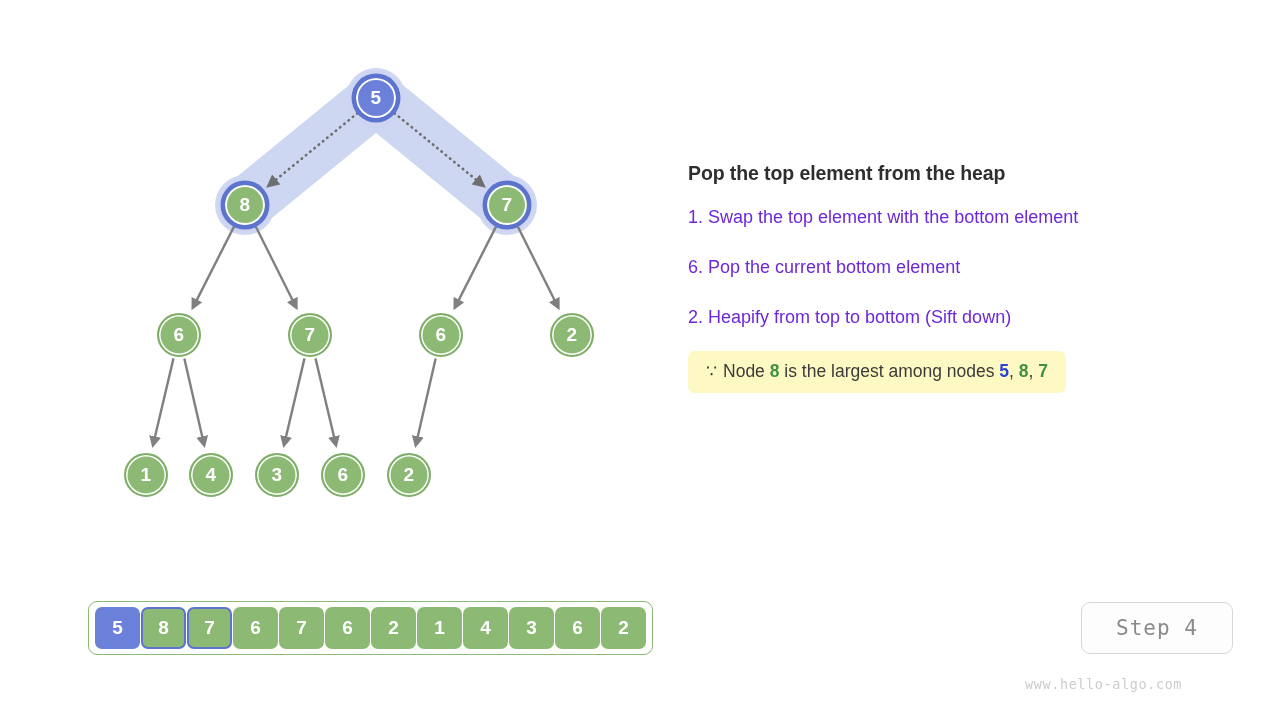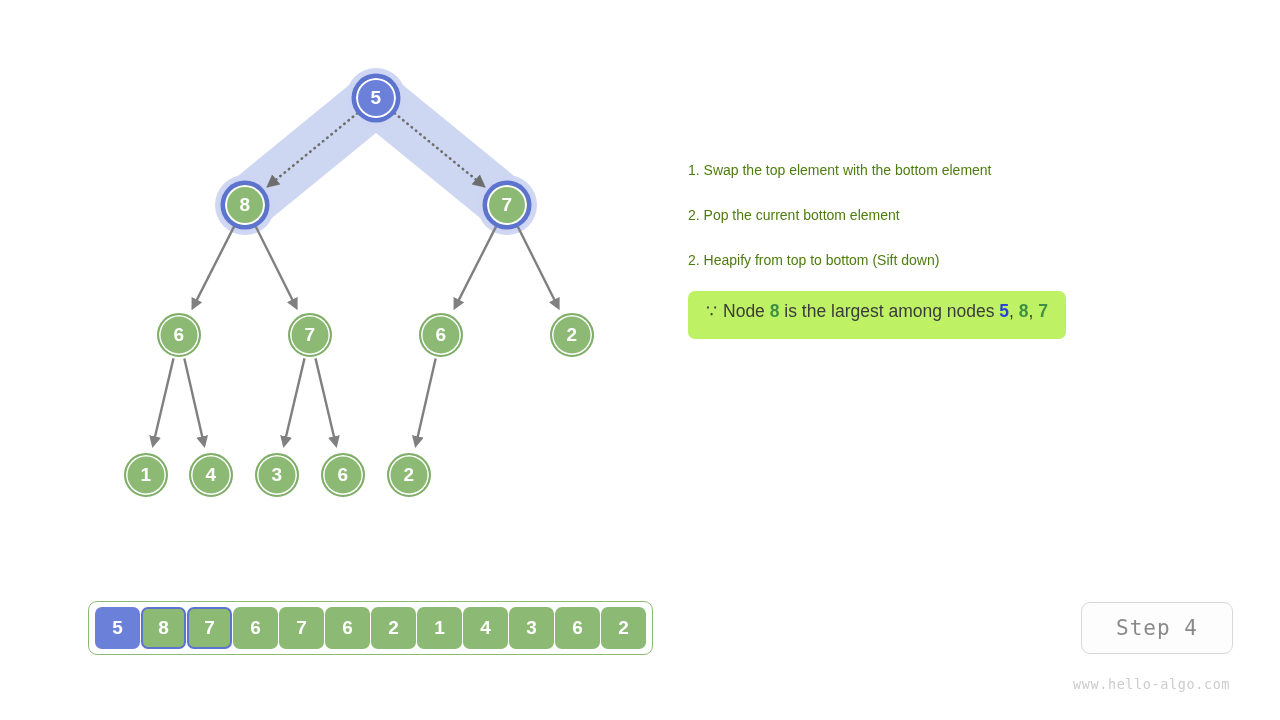--- a/index.html
+++ b/index.html
@@ -67,30 +67,30 @@
     width: 530px;
   }
   #panel-title {
     font-size: 19.5px;
     font-weight: 700;
     color: #2e2e2e;
     margin: 0 0 22px 0;
     letter-spacing: -0.1px;
   }
   .step-line {
-    font-size: 14px;
-    color: #4d7c0f;
+    font-size: 18px;
+    color: #6d28d9;
     margin-bottom: 29px;
     white-space: nowrap;
   }
   #hint-box {
     display: inline-block;
-    background: #bef264;
+    background: #fef9c3;
     border-radius: 7px;
-    padding: 10px 18px 17px 18px;
+    padding: 10px 18px 11px 18px;
     font-size: 17.5px;
     color: #3b3b3b;
     white-space: nowrap;
     margin-top: -6px;
   }
   .hl-green { color: #3f9142; font-weight: 700; }
   .hl-blue  { color: #2a44d8; font-weight: 700; }
   .because  { letter-spacing: 1px; }
 
   
@@ -142,21 +142,21 @@
     justify-content: center;
     font-family: "DejaVu Sans Mono", monospace;
     font-size: 21px;
     font-weight: 400;
     color: #8a8a8a;
     letter-spacing: 1px;
     background: #fdfdfd;
   }
   #watermark {
     position: absolute;
-    left: 1073px;
+    left: 1025px;
     top: 676px;
     font-family: "DejaVu Sans Mono", monospace;
     font-size: 13.5px;
     color: #cccccc;
     letter-spacing: 0.6px;
   }
 </style>
 </head>
 <body>
 
@@ -206,23 +206,24 @@
       <div class="node green" style="left: 550px; top: 313px;">2</div>
       <div class="node green" style="left: 124px; top: 453px;">1</div>
       <div class="node green" style="left: 189px; top: 453px;">4</div>
       <div class="node green" style="left: 255px; top: 453px;">3</div>
       <div class="node green" style="left: 321px; top: 453px;">6</div>
       <div class="node green" style="left: 387px; top: 453px;">2</div>
     </div>
 </div>
 
 <div id="panel">
+  <h1 id="panel-title">Pop the top element from the heap</h1>
 
   <div class="step-line">1. Swap the top element with the bottom element</div>
-  <div class="step-line">2. Pop the current bottom element</div>
+  <div class="step-line">6. Pop the current bottom element</div>
   <div class="step-line">2. Heapify from top to bottom (Sift down)</div>
 
   <div id="hint-box">
     <span class="because">∵</span>
     <span>Node </span><span class="hl-green">8</span><span> is the largest among nodes </span><span class="hl-blue">5</span><span>, </span><span class="hl-green">8</span><span>, </span><span class="hl-green">7</span>
   </div>
 </div>
 
 <div id="array-wrap">
     <div class="cell blue-fill">5</div>

